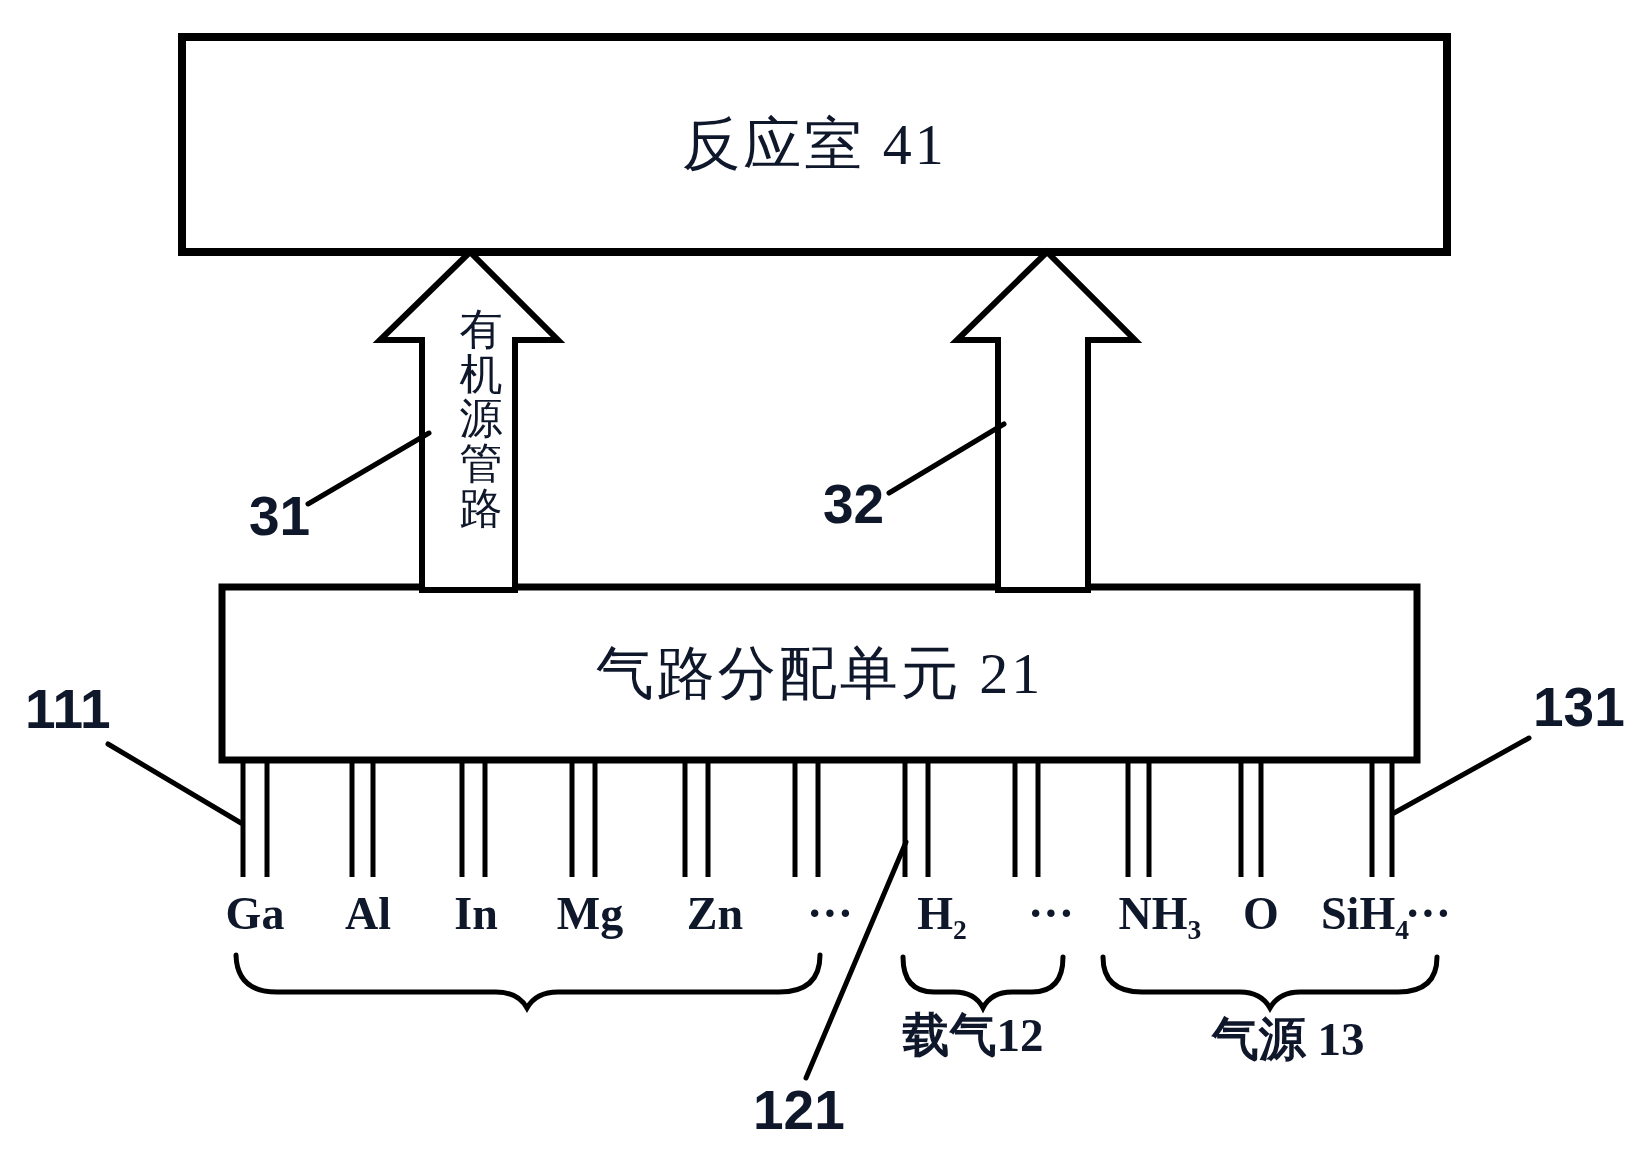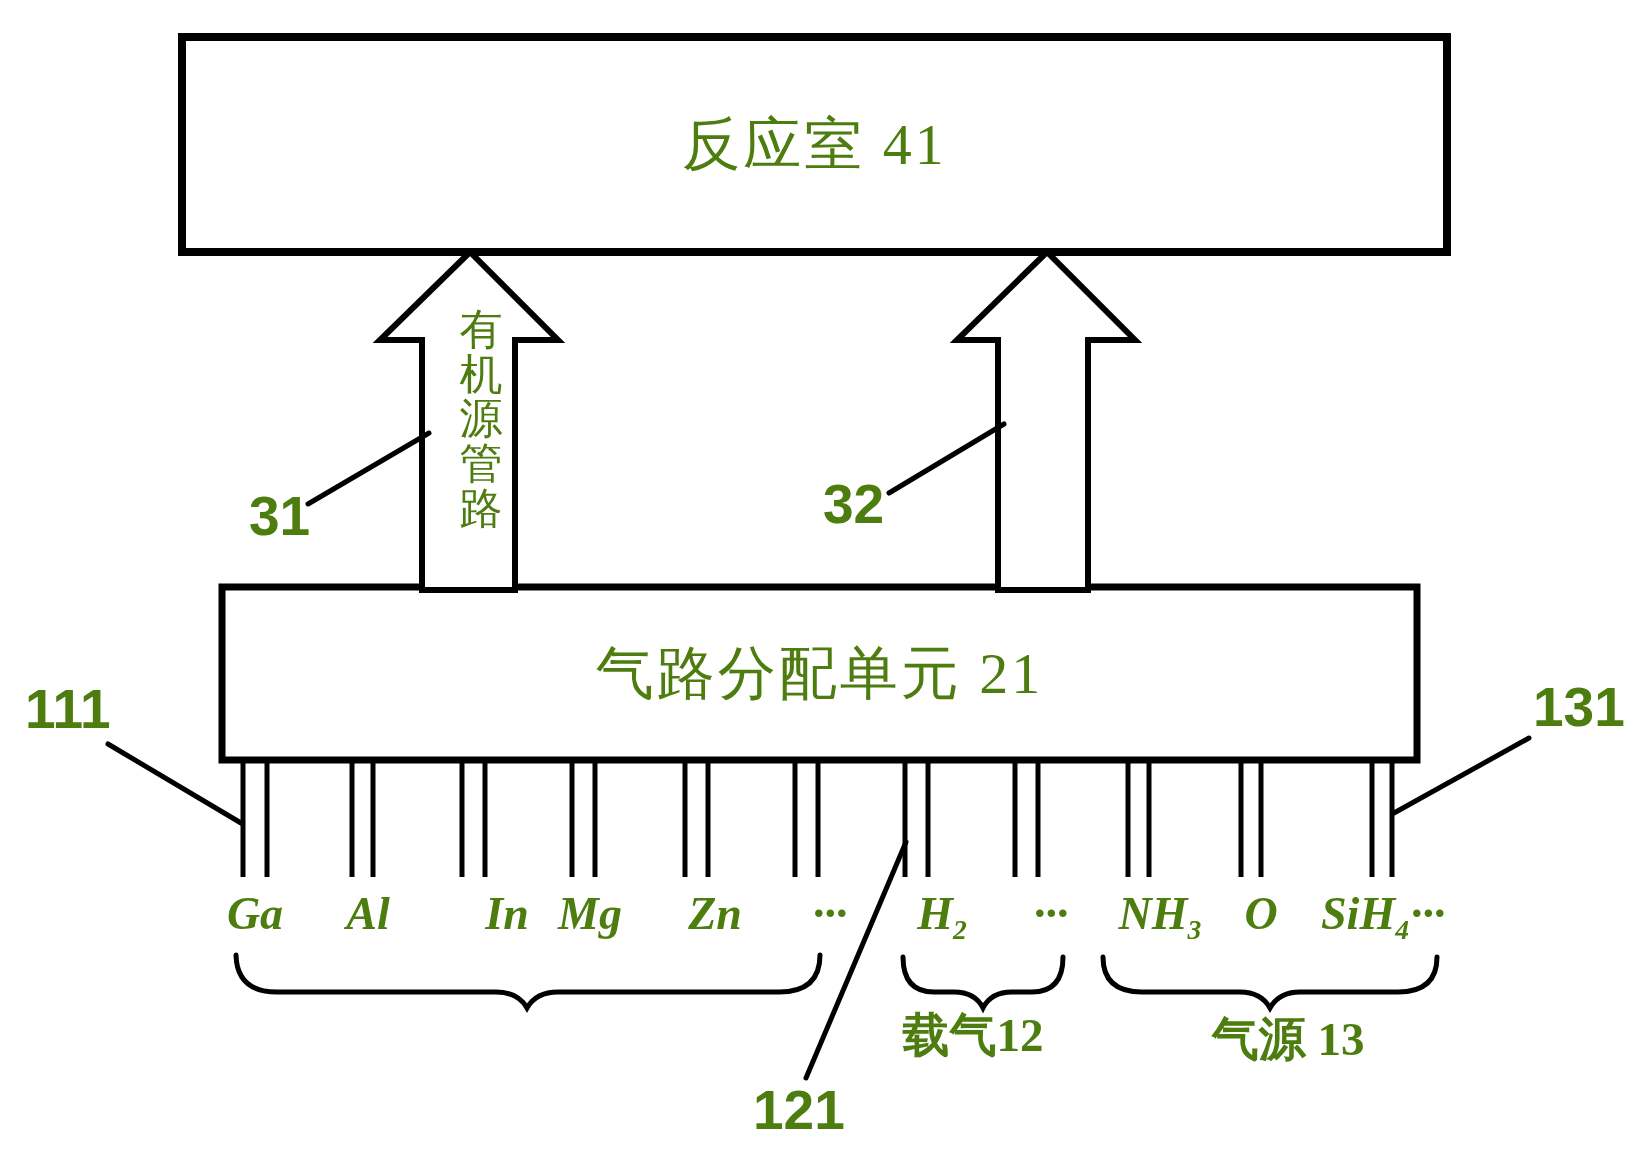--- a/index.html
+++ b/index.html
@@ -1,41 +1,40 @@
 <!DOCTYPE html>
 <html><head>
 <meta charset="utf-8">
 <style>
   html,body{margin:0;padding:0;background:#ffffff;}
   .canvas{
     position:relative;
     width:1646px;height:1164px;
     background:#ffffff;
-    color:#4d7c0f;
+    color:#0f172a;
     font-family:"Liberation Serif", serif;
     overflow:hidden;
   }
   .layer{position:absolute;left:0;top:0;}
   .lbl{position:absolute;white-space:nowrap;font-weight:bold;}
   .box-label{
     position:absolute;display:flex;align-items:center;justify-content:center;
     font-size:58px;letter-spacing:3px;
   }
   .vtext{
     position:absolute;width:48px;text-align:center;
     font-size:43px;line-height:1.04;word-break:break-all;
   }
   .refnum{
     font-family:"Liberation Sans", sans-serif;
     font-size:55px;line-height:1;
   }
   .gas{
     font-weight:bold;font-size:46px;line-height:1.1;
     transform:translateX(-50%);
-    font-style:italic;
   }
   .gas sub{font-size:0.60em;line-height:0;}
   .group-label{
     font-size:47px;line-height:1.1;
     transform:translateX(-50%);
   }
 </style>
 </head>
 <body>
 
@@ -99,21 +98,21 @@
 
 
   <div class="lbl refnum" style="left:249px;top:489px;">31</div>
   <div class="lbl refnum" style="left:823px;top:477px;">32</div>
   <div class="lbl refnum" style="left:25px;top:682px;">111</div>
   <div class="lbl refnum" style="left:753px;top:1083px;">121</div>
   <div class="lbl refnum" style="left:1533px;top:680px;">131</div>
 
   <div class="lbl gas" style="left:255px;top:889px;"><span>Ga</span><sub></sub></div>
   <div class="lbl gas" style="left:368px;top:889px;"><span>Al</span><sub></sub></div>
-  <div class="lbl gas" style="left:476px;top:889px;margin-left:31px;"><span>In</span><sub></sub></div>
+  <div class="lbl gas" style="left:476px;top:889px;"><span>In</span><sub></sub></div>
   <div class="lbl gas" style="left:590px;top:889px;"><span>Mg</span><sub></sub></div>
   <div class="lbl gas" style="left:715px;top:889px;"><span>Zn</span><sub></sub></div>
   <div class="lbl gas" style="left:830px;top:889px;"><span>···</span></div>
   <div class="lbl gas" style="left:942px;top:889px;text-align:right;"><span>H</span><sub>2</sub></div>
   <div class="lbl gas" style="left:1051px;top:889px;"><span>···</span></div>
   <div class="lbl gas" style="left:1160px;top:889px;"><span>NH</span><sub>3</sub></div>
   <div class="lbl gas" style="left:1261px;top:889px;"><span>O</span></div>
   <div class="lbl gas" style="left:1365px;top:889px;"><span>SiH</span><sub>4</sub></div>
   <div class="lbl gas" style="left:1428px;top:889px;"><span>···</span></div>
 

